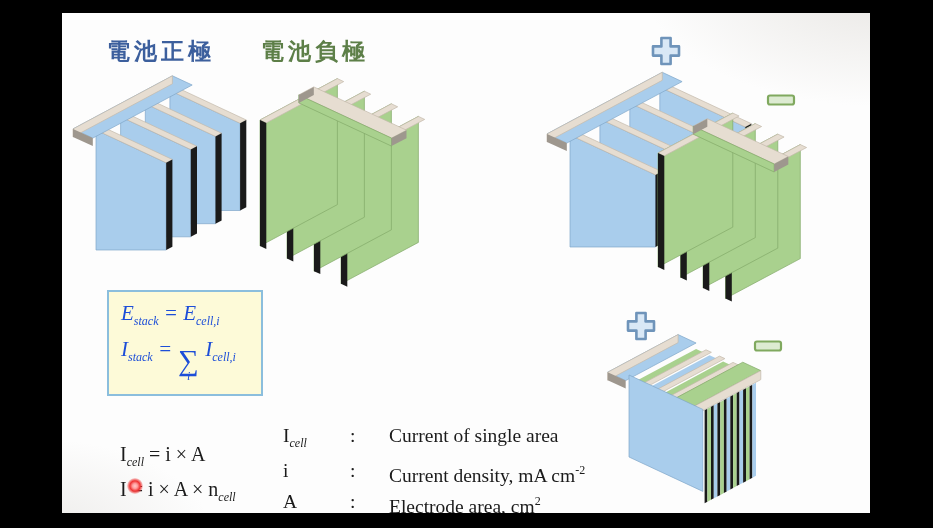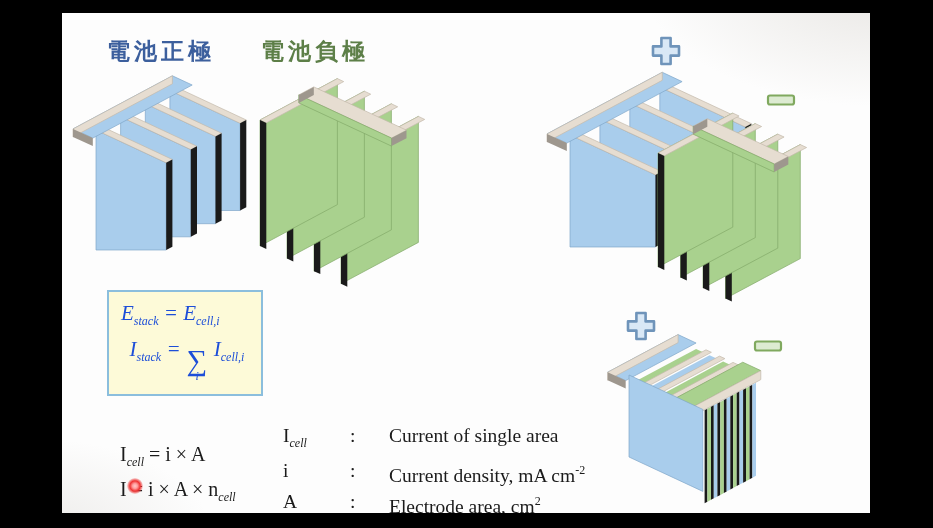--- a/index.html
+++ b/index.html
@@ -21,21 +21,21 @@
   }
   #label-positive{left:45px;}
   #label-negative{left:199px;}
   #diagram-svg{position:absolute;left:0;top:0;}
   .eqbox{
     position:absolute;left:45px;top:277px;width:156px;height:106px;box-sizing:border-box;
     border:2px solid #8bbedd;background:#fdfad8;
     padding:8px 8px 6px 12px;font-style:italic;font-size:21px;color:#1d4ed8;
   }
   .eqbox .row{white-space:nowrap;line-height:26px;}
-  .eqbox .row2{margin-top:2px;text-align:center;}
+  .eqbox .row2{margin-top:2px;}
   sub.s{font-size:12px;font-style:italic;}
   .sum{display:inline-flex;flex-direction:column;align-items:center;vertical-align:-14px;
        font-style:normal;line-height:.75;margin:0 1px;}
   .sum .sig{font-size:29px;}
   .sum .under{font-size:12px;font-style:italic;}
   .cell-eqs{
     position:absolute;left:58px;top:428px;font-size:20px;color:#1b1b1b;line-height:27px;
     white-space:nowrap;
   }
   .legend{

